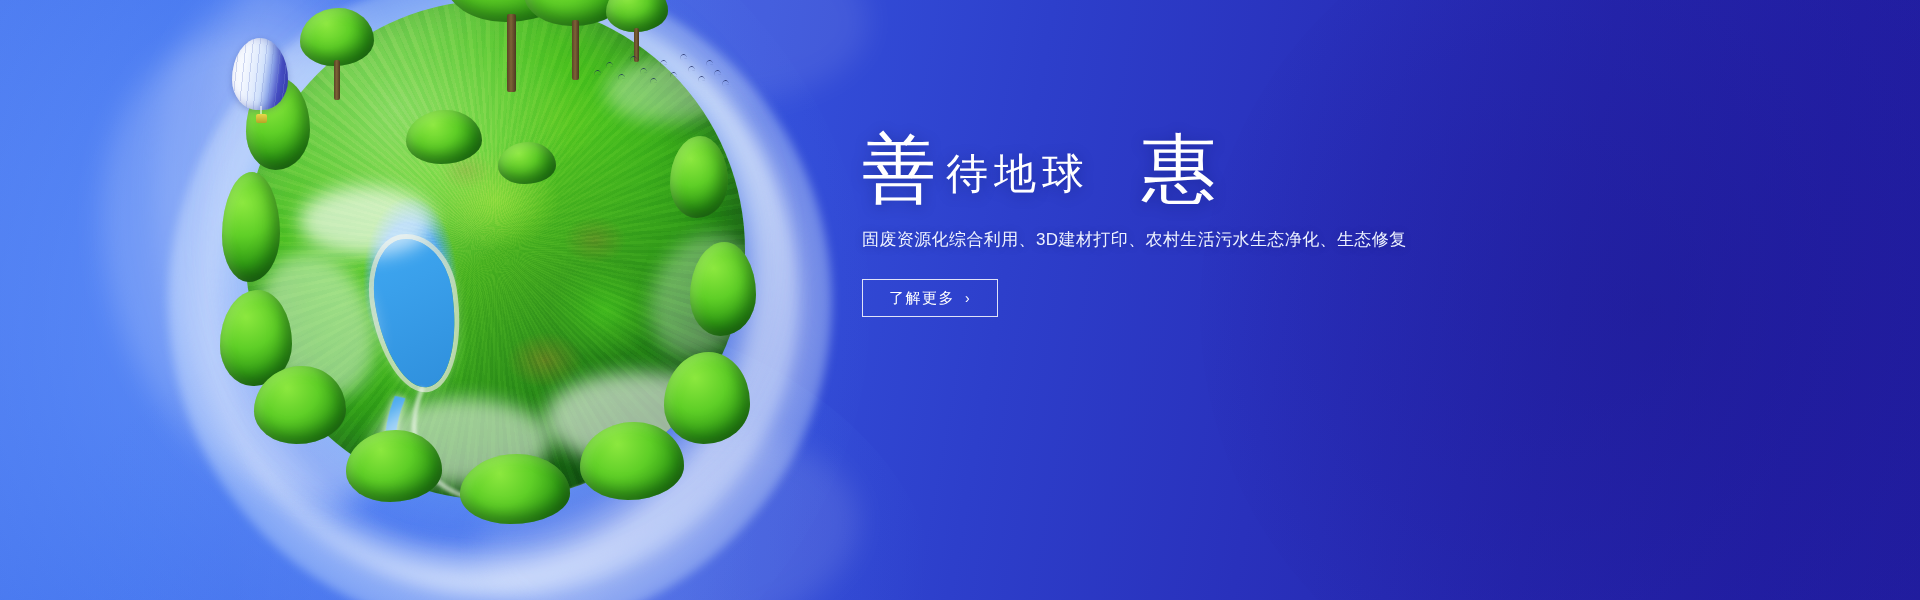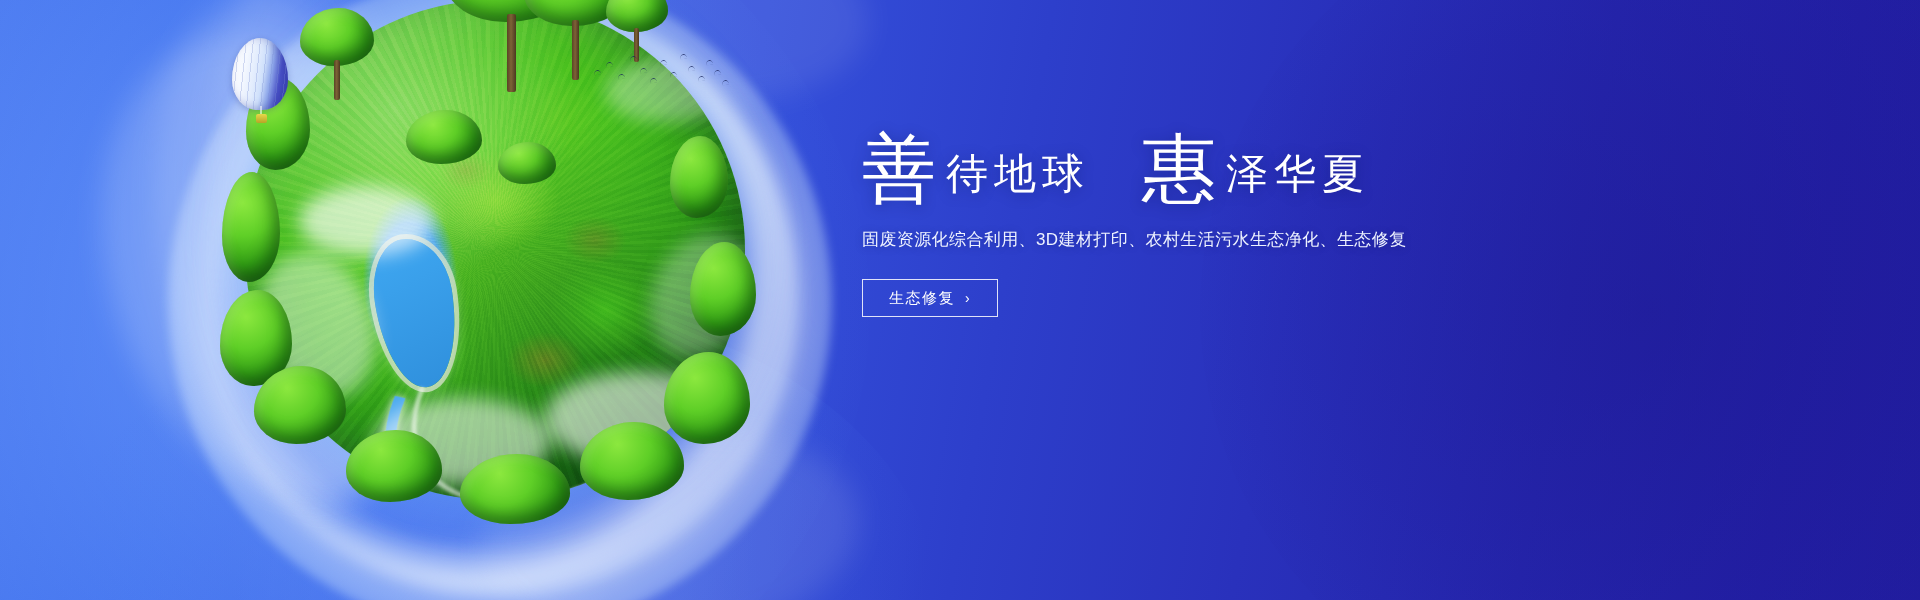--- a/index.html
+++ b/index.html
@@ -448,24 +448,23 @@
     <div class="bird" style="left:130px; top:32px;"></div>
   </div>
 
   <div class="content">
 
     <div class="headline">
       <span class="hl-big">善</span>
       <span class="hl-small">待地球</span>
       <span class="hl-gap"></span>
       <span class="hl-big">惠</span>
-      <span class="hl-small">泽华夏</span>
     </div>
 
     <div class="description">固废资源化综合利用、3D建材打印、农村生活污水生态净化、生态修复</div>
 
     <div class="cta">
-      <span>生态修复</span>
+      <span>了解更多</span>
       <span class="chev">›</span>
     </div>
 
   </div>
 </div>
 
 </body></html>

